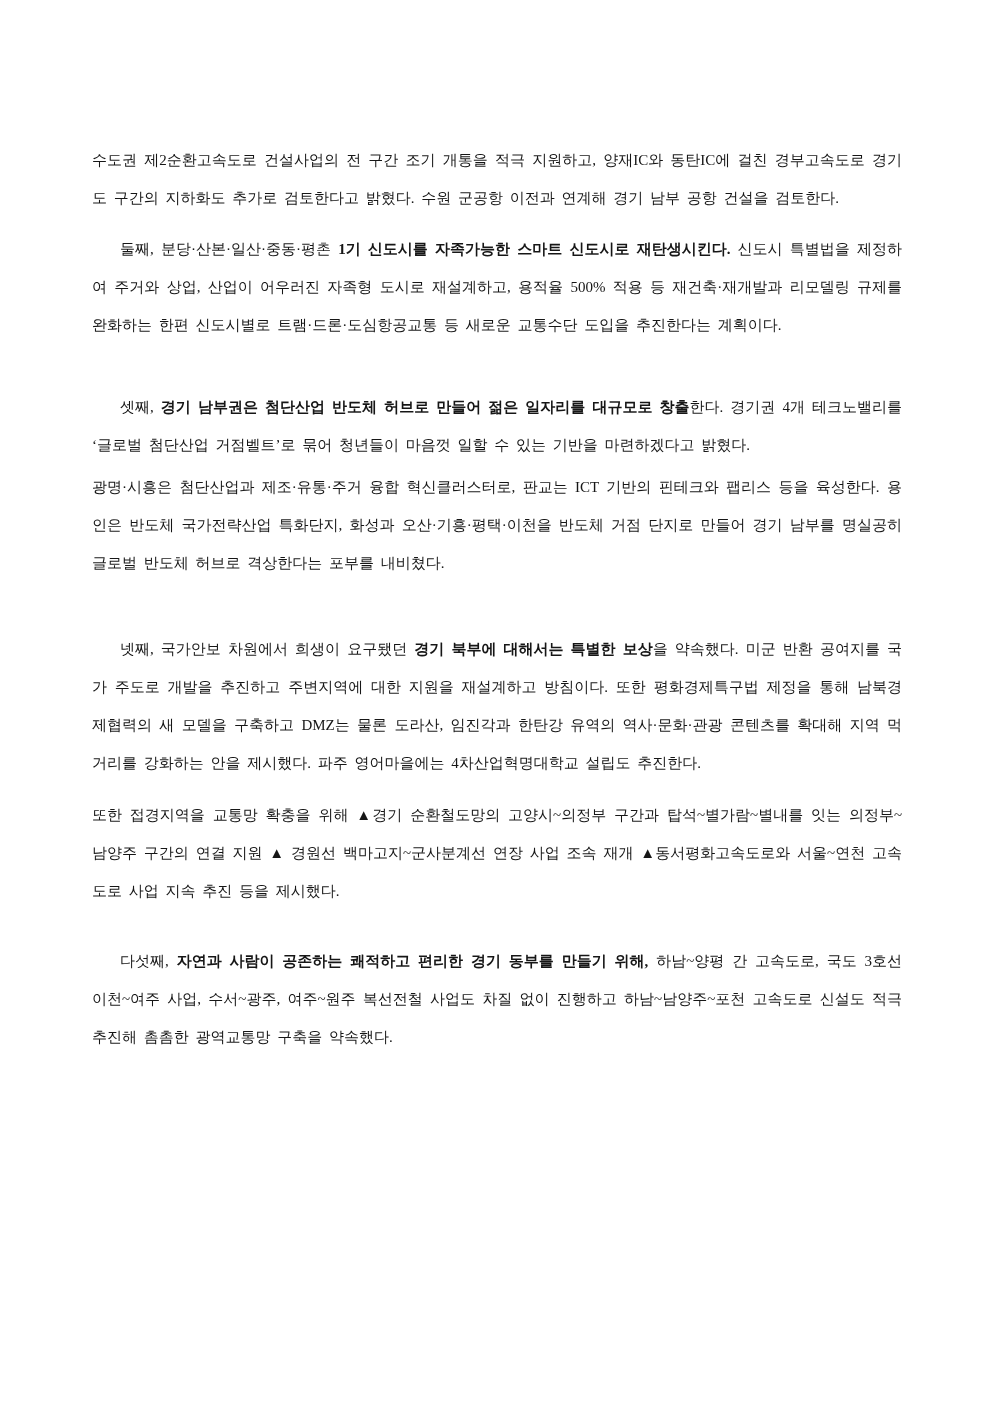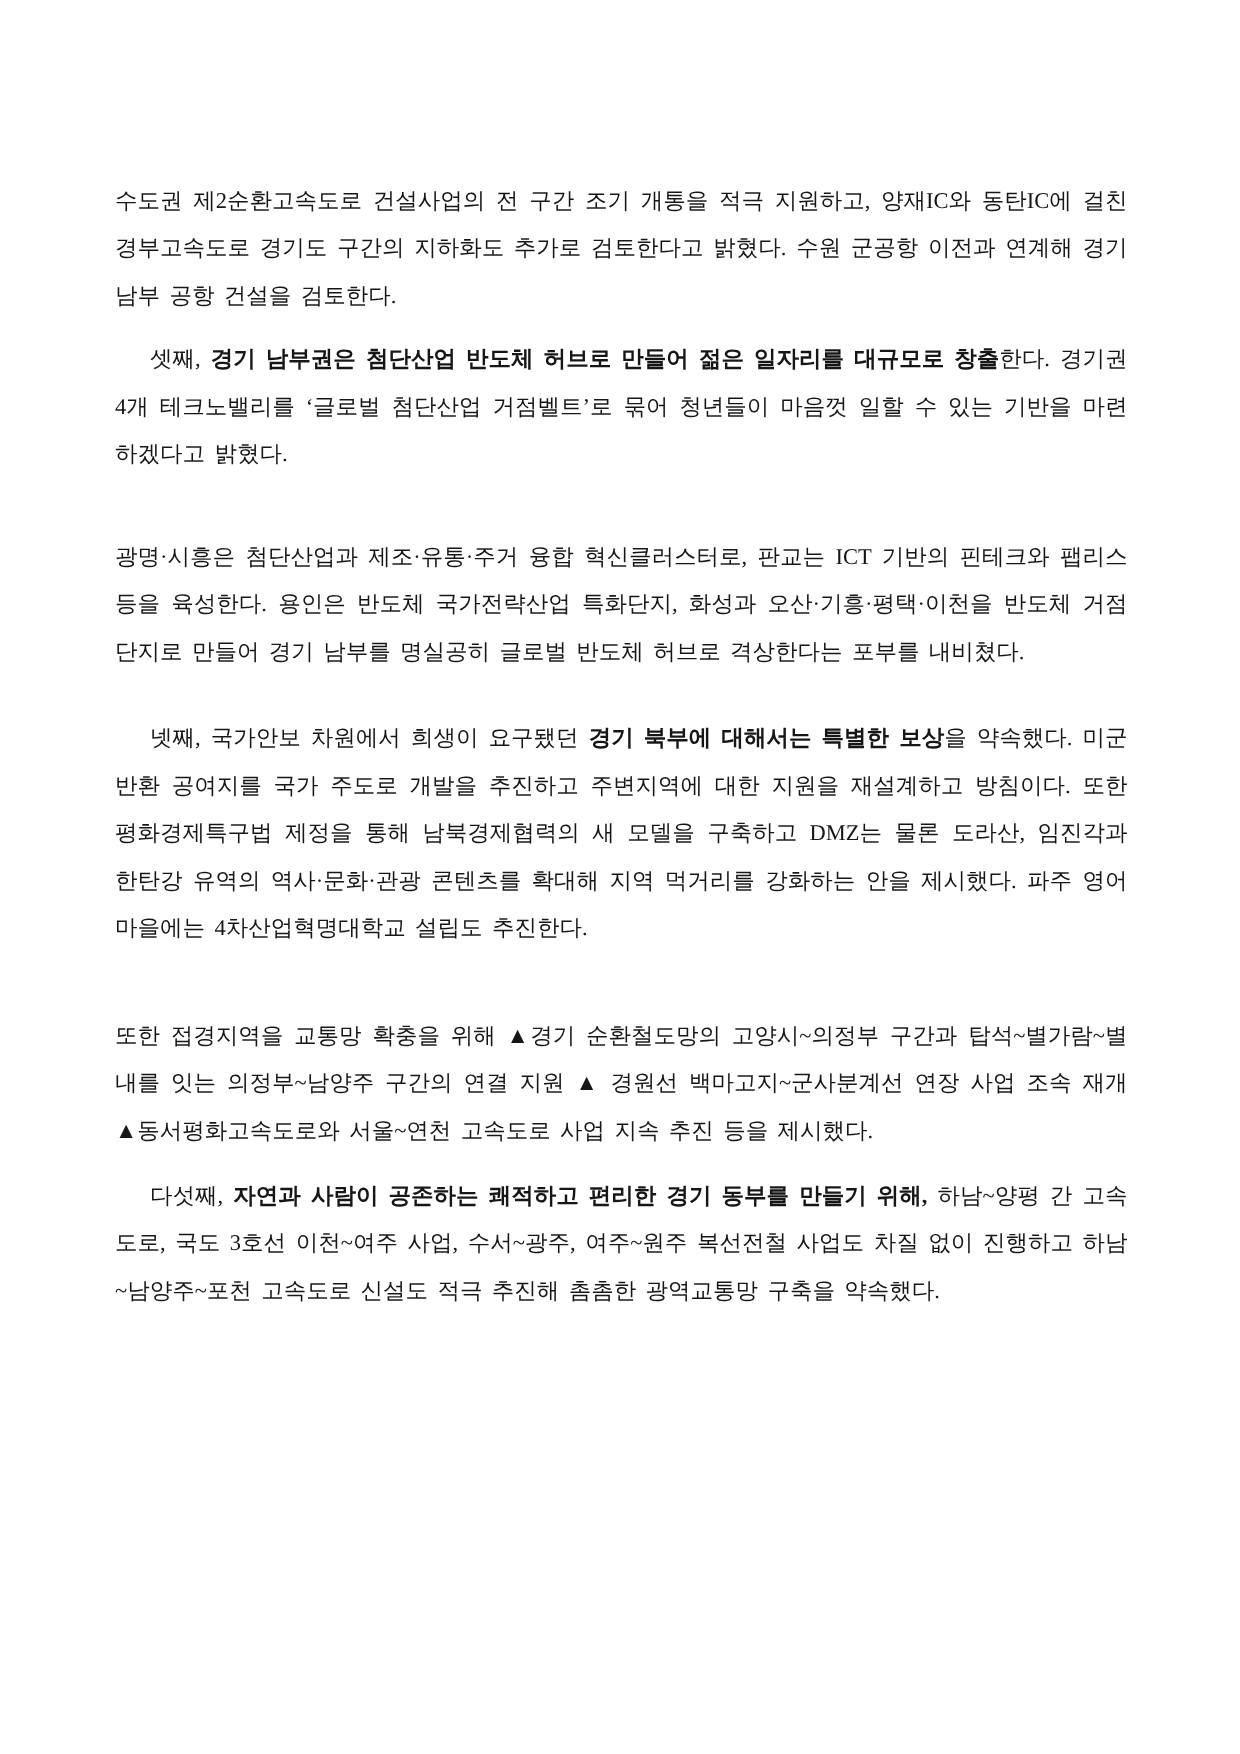--- a/index.html
+++ b/index.html
@@ -13,46 +13,47 @@
     height: 1403px;
     background: #ffffff;
     overflow: hidden;
   }
   .doc {
     position: absolute;
     left: 92px;
     top: 141px;
     width: 810px;
     font-family: "Liberation Serif", "DejaVu Serif", serif;
-    font-size: 18px;
+    font-size: 15px;
     line-height: 38px;
     color: #161616;
     text-align: justify;
   }
   .para {
     margin: 0;
     padding: 0;
     word-spacing: 3px;
   }
   .para.indent { text-indent: 28px; }
   .para:nth-of-type(1) { margin-top: 0; }
   .para:nth-of-type(2) { margin-top: 13px; }
   .para:nth-of-type(3) { margin-top: 44px; font-family: Liberation Serif, serif; }
-  .para:nth-of-type(4) { margin-top: 31px; font-family: Liberation Serif, serif; }
+  .para:nth-of-type(4) { margin-top: 4px; font-family: Liberation Serif, serif; }
   .para:nth-of-type(5) { margin-top: 48px; }
   .para:nth-of-type(6) { margin-top: 14px; }
   .para:nth-of-type(7) { margin-top: 32px; }
   .run-bold { font-weight: 700; }
   .run-regular { font-weight: 400; }
 </style>
 </head>
 <body>
 
 <div class="page">
   <div class="doc">
       <p class="para"><span class="run-regular">수도권 제2순환고속도로 건설사업의 전 구간 조기 개통을 적극 지원하고, 양재IC와 동탄IC에 걸친 경부고속도로 경기도 구간의 지하화도 추가로 검토한다고 밝혔다. 수원 군공항 이전과 연계해 경기 남부 공항 건설을 검토한다.</span></p>
+      <p class="para indent"><span class="run-regular">둘째, 분당·산본·일산·중동·평촌 </span><span class="run-bold">1기 신도시를 자족가능한 스마트 신도시로 재탄생시킨다.</span><span class="run-regular"> 신도시 특별법을 제정하여 주거와 상업, 산업이 어우러진 자족형 도시로 재설계하고, 용적율 500% 적용 등 재건축·재개발과 리모델링 규제를 완화하는 한편 신도시별로 트램·드론·도심항공교통 등 새로운 교통수단 도입을 추진한다는 계획이다.</span></p>
       <p class="para indent"><span class="run-regular">셋째, </span><span class="run-bold">경기 남부권은 첨단산업 반도체 허브로 만들어 젊은 일자리를 대규모로 창출</span><span class="run-regular">한다. 경기권 4개 테크노밸리를 ‘글로벌 첨단산업 거점벨트’로 묶어 청년들이 마음껏 일할 수 있는 기반을 마련하겠다고 밝혔다.</span></p>
       <p class="para"><span class="run-regular">광명·시흥은 첨단산업과 제조·유통·주거 융합 혁신클러스터로, 판교는 ICT 기반의 핀테크와 팹리스 등을 육성한다. 용인은 반도체 국가전략산업 특화단지, 화성과 오산·기흥·평택·이천을 반도체 거점 단지로 만들어 경기 남부를 명실공히 글로벌 반도체 허브로 격상한다는 포부를 내비쳤다.</span></p>
       <p class="para indent"><span class="run-regular">넷째, 국가안보 차원에서 희생이 요구됐던 </span><span class="run-bold">경기 북부에 대해서는 특별한 보상</span><span class="run-regular">을 약속했다. 미군 반환 공여지를 국가 주도로 개발을 추진하고 주변지역에 대한 지원을 재설계하고 방침이다. 또한 평화경제특구법 제정을 통해 남북경제협력의 새 모델을 구축하고 DMZ는 물론 도라산, 임진각과 한탄강 유역의 역사·문화·관광 콘텐츠를 확대해 지역 먹거리를 강화하는 안을 제시했다. 파주 영어마을에는 4차산업혁명대학교 설립도 추진한다.</span></p>
       <p class="para"><span class="run-regular">또한 접경지역을 교통망 확충을 위해 ▲경기 순환철도망의 고양시~의정부 구간과 탑석~별가람~별내를 잇는 의정부~남양주 구간의 연결 지원 ▲ 경원선 백마고지~군사분계선 연장 사업 조속 재개 ▲동서평화고속도로와 서울~연천 고속도로 사업 지속 추진 등을 제시했다.</span></p>
       <p class="para indent"><span class="run-regular">다섯째, </span><span class="run-bold">자연과 사람이 공존하는 쾌적하고 편리한 경기 동부를 만들기 위해,</span><span class="run-regular"> 하남~양평 간 고속도로, 국도 3호선 이천~여주 사업, 수서~광주, 여주~원주 복선전철 사업도 차질 없이 진행하고 하남~남양주~포천 고속도로 신설도 적극 추진해 촘촘한 광역교통망 구축을 약속했다.</span></p>
     </div>
 </div>
 
 </body></html>

